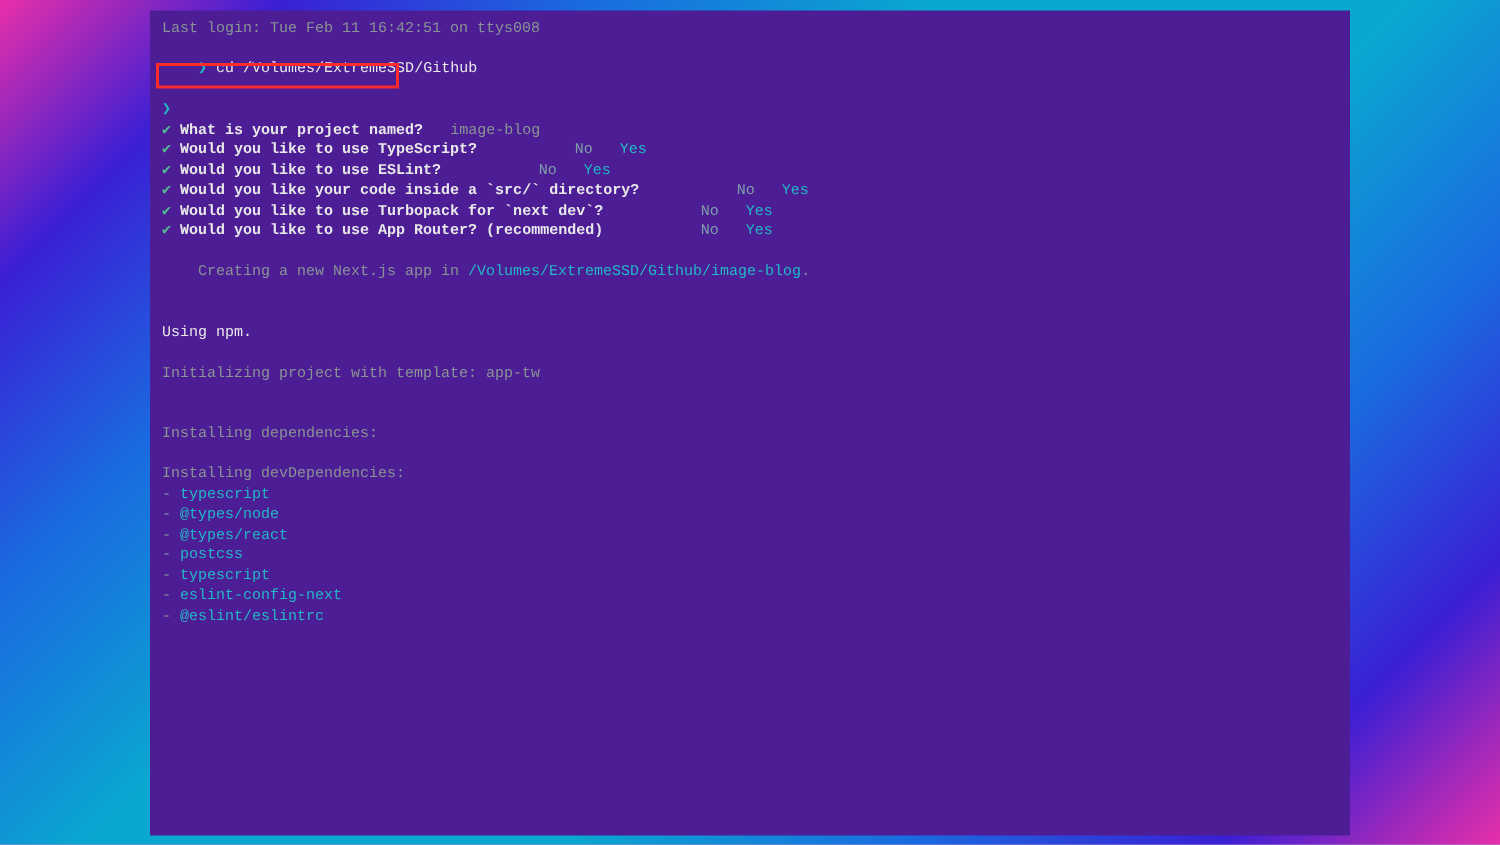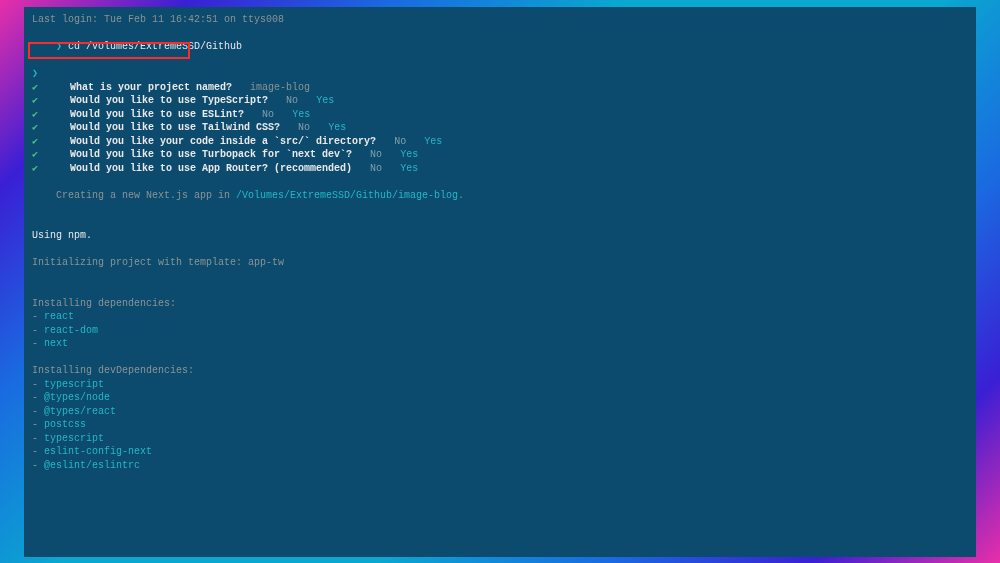--- a/index.html
+++ b/index.html
@@ -9,36 +9,36 @@
       #e82fa9 0%, #3a1fd4 12%, #1a6ae0 25%, #0aa8d0 40%,
       #0aa8d0 60%, #1a6ae0 75%, #3a1fd4 88%, #e82fa9 100%);
     font-family: "Menlo", "Consolas", "Courier New", monospace;
     font-size: 10px;
     display: flex;
     justify-content: center;
     align-items: flex-start;
   }
   .terminal {
     margin-top: 7px;
-    width: 952px;
+    width: 800px;
     height: 550px;
-    background: #0c4a6e;
+    background: #4c1d95;
     padding: 6px 8px;
     color: #9fa8a8;
     line-height: 1.35;
     overflow: hidden;
     position: relative;
   }
   .line { white-space: pre; }
   .white  { color: #e8e8e8; }
-  .bold   { font-weight: bold; margin-left: 26px; }
+  .bold   { font-weight: bold; }
   .cyan   { color: #23b8c5; }
   .green  { color: #4fc08d; }
   .dim    { color: #8a9494; }
-  .no     { color: #7fa0aa; }
+  .no     { color: #7fa0aa; margin-left: 47px; }
   .yes    { color: #23b8c5; }
   .highlight-box {
     border: 2px solid #ff2a2a;
     position: absolute;
     pointer-events: none;
   }
 </style>
 </head>
 <body>
 
@@ -52,43 +52,37 @@
     <span class="cyan">❯</span> <span class="white">cd /Volumes/ExtremeSSD/Github</span>
   </div>
 
   <div class="line"><span class="cyan">❯</span></div>
 
 
   <div id="prompts-container">
       <div class="line"><span class="green">✔</span> <span class="white bold">What is your project named?</span>   <span class="dim">image-blog</span></div>
       <div class="line"><span class="green">✔</span> <span class="white bold">Would you like to use TypeScript?</span>   <span class="no">No</span>   <span class="yes">Yes</span></div>
       <div class="line"><span class="green">✔</span> <span class="white bold">Would you like to use ESLint?</span>   <span class="no">No</span>   <span class="yes">Yes</span></div>
-      <div class="line"><span class="green">✔</span> <span class="white bold">Would you like to use Tailwind CSS?</span>   <span class="no">No</span>   <span class="yes">Yes</span></div>
       <div class="line"><span class="green">✔</span> <span class="white bold">Would you like your code inside a `src/` directory?</span>   <span class="no">No</span>   <span class="yes">Yes</span></div>
       <div class="line"><span class="green">✔</span> <span class="white bold">Would you like to use Turbopack for `next dev`?</span>   <span class="no">No</span>   <span class="yes">Yes</span></div>
       <div class="line"><span class="green">✔</span> <span class="white bold">Would you like to use App Router? (recommended)</span>   <span class="no">No</span>   <span class="yes">Yes</span></div>
     </div>
 
   <div class="line dim">
     <span>Creating a new Next.js app in </span><span class="cyan">/Volumes/ExtremeSSD/Github/image-blog</span><span>.</span>
   </div>
 
   <div class="line">&nbsp;</div>
   <div class="line white">Using npm.</div>
   <div class="line">&nbsp;</div>
   <div class="line dim">Initializing project with template: app-tw</div>
   <div class="line">&nbsp;</div>
   <div class="line">&nbsp;</div>
 
   <div class="line dim">Installing dependencies:</div>
-  <div id="deps-container">
-      <div class="line"><span class="dim">- </span><span class="cyan">react</span></div>
-      <div class="line"><span class="dim">- </span><span class="cyan">react-dom</span></div>
-      <div class="line"><span class="dim">- </span><span class="cyan">next</span></div>
-    </div>
 
   <div class="line">&nbsp;</div>
 
   <div class="line dim">Installing devDependencies:</div>
   <div id="devdeps-container">
       <div class="line"><span class="dim">- </span><span class="cyan">typescript</span></div>
       <div class="line"><span class="dim">- </span><span class="cyan">@types/node</span></div>
       <div class="line"><span class="dim">- </span><span class="cyan">@types/react</span></div>
       <div class="line"><span class="dim">- </span><span class="cyan">postcss</span></div>
       <div class="line"><span class="dim">- </span><span class="cyan">typescript</span></div>

